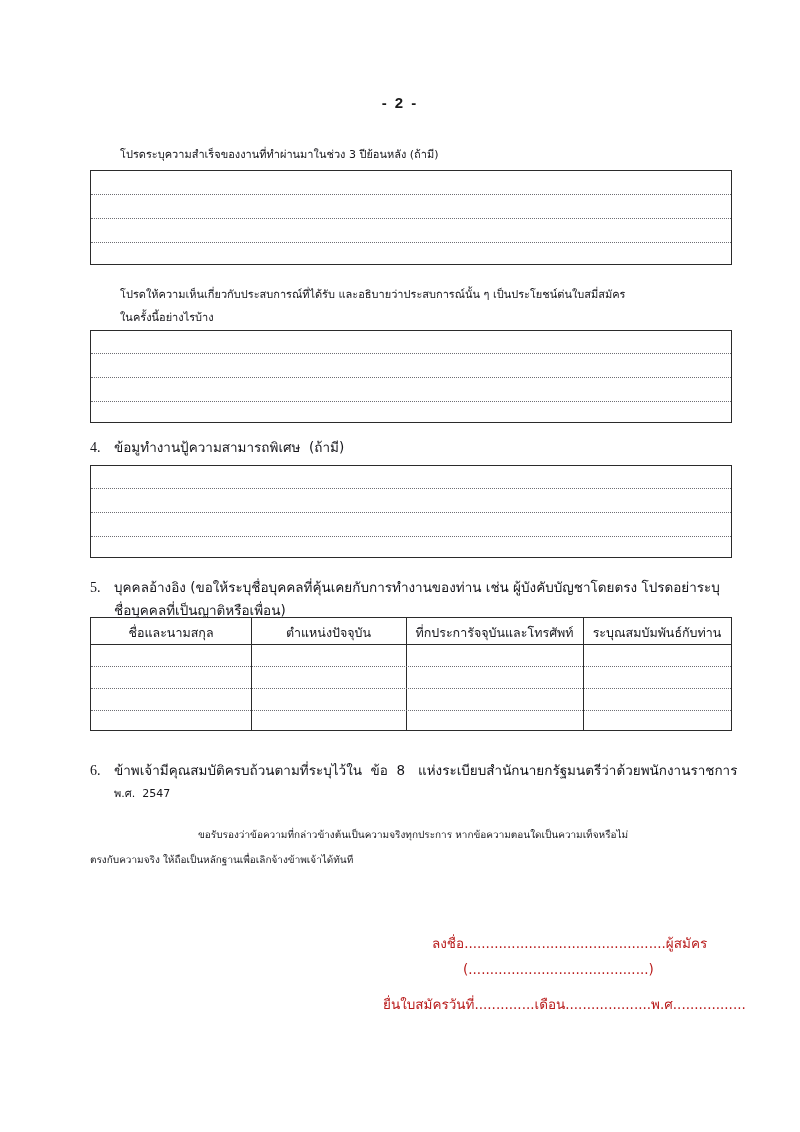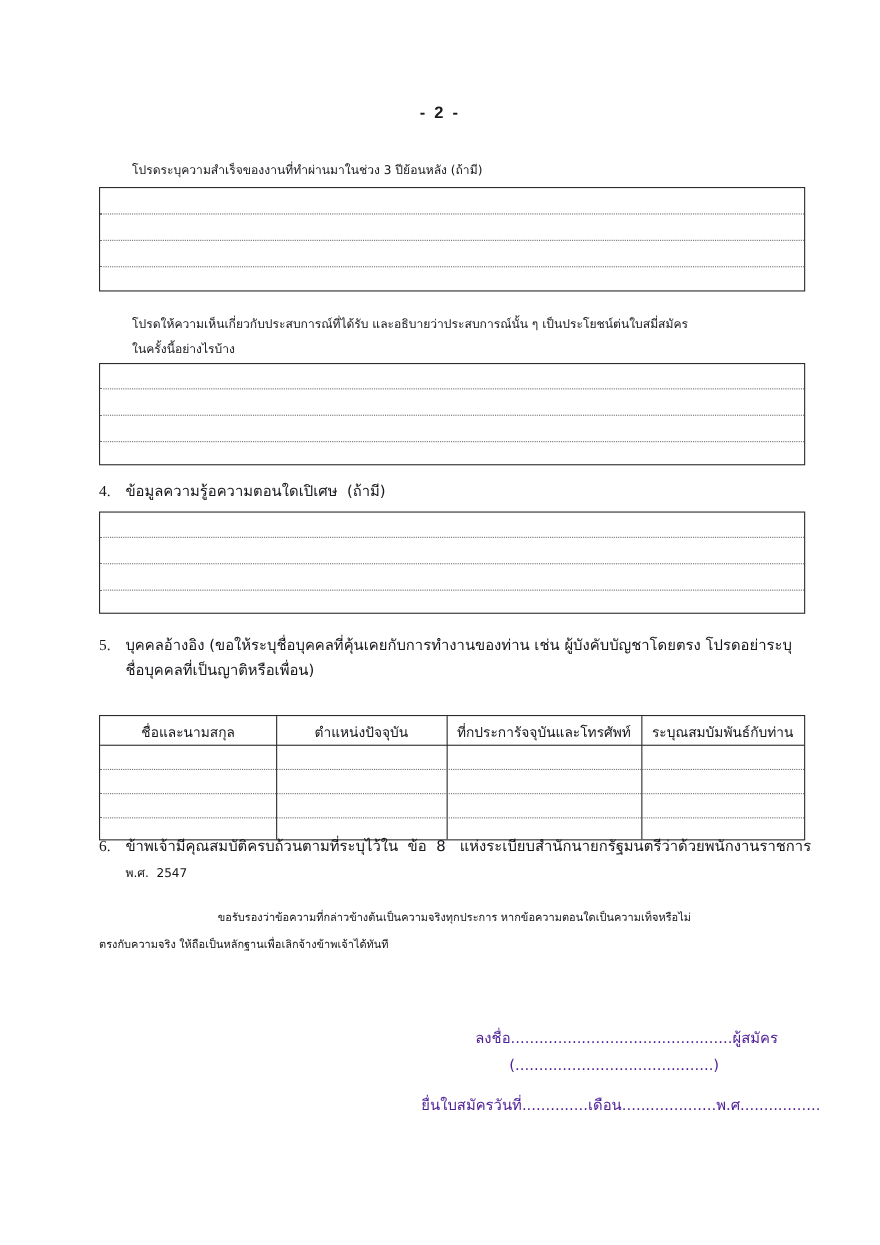--- a/index.html
+++ b/index.html
@@ -79,21 +79,21 @@
     left: 0;
     right: 0;
     border-top: 1px dotted #6e6e73;
     height: 0;
   }
 
   
   .ref-table {
     position: absolute;
     left: 90px;
-    top: 650px;
+    top: 617px;
     width: 642px;
     height: 114px;
     border: 1.4px solid #2b2b2b;
     box-sizing: border-box;
     background: #fff;
     padding-left: 36px;
   }
   .ref-table .vline {
     position: absolute;
     top: 0;
@@ -142,21 +142,21 @@
   .closing .indent {
     display: inline-block;
     width: 108px;
   }
 
   
   .sig-line {
     position: absolute;
     font-family: "DejaVu Sans", "Liberation Sans", sans-serif;
     font-size: 13.5px;
-    color: #4c1d95;
+    color: #b91c1c;
     white-space: nowrap;
   }
 </style>
 </head>
 <body>
 
 <div class="page">
 
   <div class="page-number">-  2  -</div>
 
@@ -172,21 +172,21 @@
 ในครั้งนี้อย่างไรบ้าง</div>
 
   <div class="answer-box" style="top:330px; height:93px;">
     <div class="rule" style="top:22px;"></div>
     <div class="rule" style="top:46px;"></div>
     <div class="rule" style="top:70px;"></div>
   </div>
 
   <div class="numbered" style="left:90px; top:436px; width:620px;">
     <span class="num">4.</span>
-    <span class="body">ข้อมูลความรู้อความตอนใดเปิเศษ  (ถ้ามี)</span>
+    <span class="body">ข้อมูทำงานปู้ความสามารถพิเศษ  (ถ้ามี)</span>
   </div>
 
   <div class="answer-box" style="top:465px; height:93px;">
     <div class="rule" style="top:22px;"></div>
     <div class="rule" style="top:46px;"></div>
     <div class="rule" style="top:70px;"></div>
   </div>
 
   <div class="numbered" style="left:90px; top:576px; width:650px;">
     <span class="num">5.</span>

